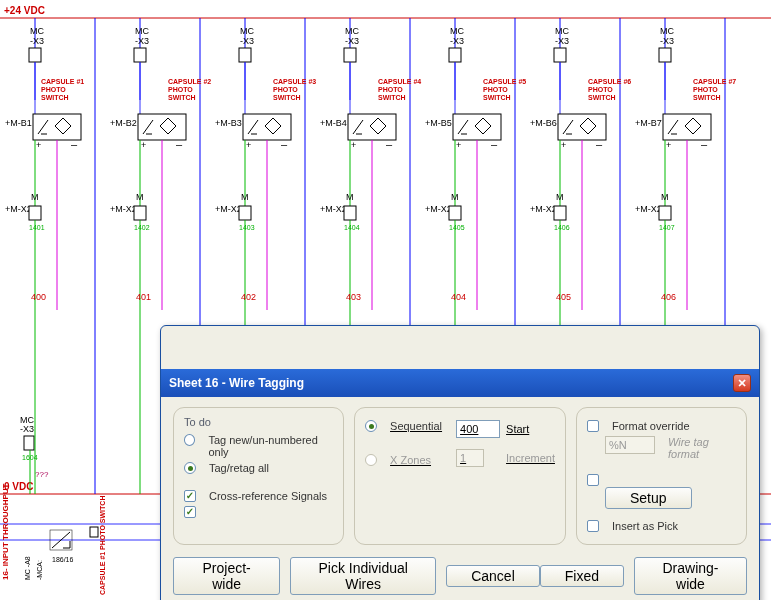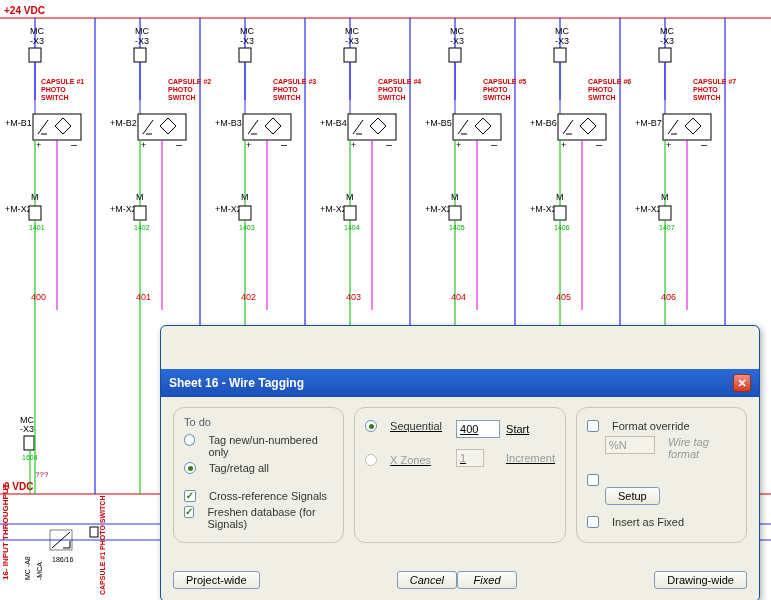--- a/index.html
+++ b/index.html
@@ -72,26 +72,25 @@
   .inline-input {
     border:1px solid #7f9db9; background:#fff; height:18px; width:44px;
     font-size:11px; padding:1px 3px;
   }
   .disabled { color:#999; }
   .disabled .inline-input { background:#f4f3ea; color:#999; border-color:#c2c0b0;}
   .btn {
     border:1px solid #7f9db9;
     background:linear-gradient(to bottom,#fdfdfc,#eceadb);
     border-radius:3px;
-    padding:2px 12px;
-    font-size:11px;
+    padding:2px 24px;
+    font-size:14px;
     cursor:pointer;
     min-width:60px;
     text-align:center;
-    margin-top:16px;
   }
   .btn-row { display:flex; gap:10px; align-items:center; }
   .field-grid { display:grid; grid-template-columns:auto auto; gap:4px 6px; align-items:center; font-size:11px;}
   .sub-area { margin-left:18px; }
 </style>
 </head>
 <body>
 
 <svg class="schematic" width="771" height="600">
 
@@ -354,21 +353,20 @@
             </span>
           <span>Tag/retag all</span>
         </div>
         <div style="height:8px"></div>
         <div class="chk-row">
           <span class="check">✓</span>
           <span>Cross-reference Signals</span>
         </div>
         <div class="chk-row">
           <span class="check">✓</span>
-          <span>Freshen database (for Signals)</span>
         </div>
       </div>
 
       <div class="group" style="flex:1">
         <div style="display:flex; gap:14px;text-decoration:underline;">
           <div>
             <div class="radio-row">
               <span class="radio">
                   <span class="dot"></span>
                 </span>
@@ -403,26 +401,27 @@
         <div style="height:6px"></div>
         <div class="chk-row">
           <span class="check"></span>
         </div>
         <div class="sub-area" style="margin-top:3px;">
           <span class="btn">Setup</span>
         </div>
         <div style="height:10px"></div>
         <div class="chk-row">
           <span class="check"></span>
-          <span>Insert as Fixed</span>
+          <span>Insert as Pick</span>
         </div>
       </div>
     </div>
     <div class="btn-row" style="justify-content:space-between; margin-top:4px;">
       <span class="btn">Project-wide</span>
-      <div style="display:flex; font-style:italic;">
+      <span class="btn" style="min-width:130px">Pick Individual Wires</span>
+      <div style="display:flex; ">
         <span class="btn">Cancel</span>
         <span class="btn">Fixed</span>
       </div>
       <span class="btn">Drawing-wide</span>
     </div>
   </div>
 </div>
 
 </body></html>

